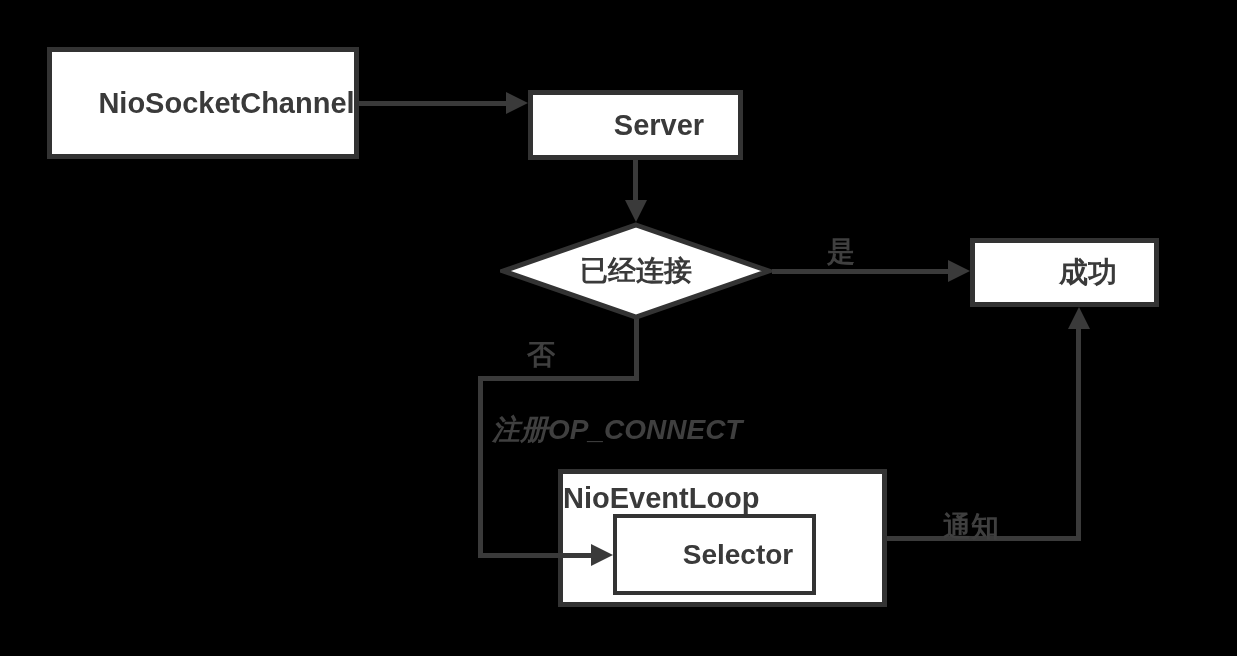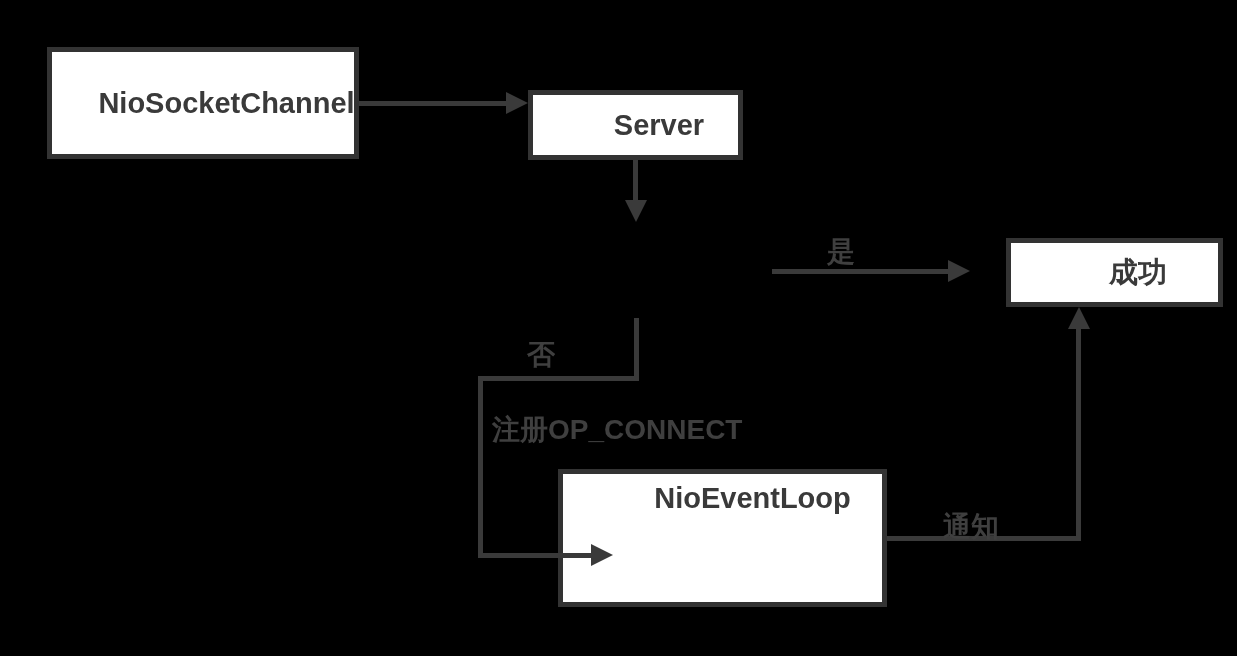--- a/index.html
+++ b/index.html
@@ -58,63 +58,72 @@
   .diamond-wrap { position: absolute; left: 500px; top: 222px; width: 272px; height: 98px; z-index: 2; }
   .diamond-wrap svg { display: block; }
   .diamond-label {
     position: absolute; left: 0; top: 0; width: 100%; height: 100%;
     display: flex; align-items: center; justify-content: center;
     color: var(--node-text); font-weight: bold; font-size: 28px;
   }
   .group-node { display: block; }
   .group-title {
     position: absolute; left: 0; top: 8px; width: 100%;
-    text-align: center; font-weight: bold; font-size: 29px; color: var(--node-text); margin-left: 30px;
+    text-align: left; font-weight: bold; font-size: 29px; color: var(--node-text);
   }
   .over-node { z-index: 5; }
 </style>
 </head>
 <body>
 
 <div class="canvas">
 
   <div class="node" style="left:47px; top:47px; width:312px; height:112px;">
     <span>NioSocketChannel</span>
   </div>
 
   <div class="node" style="left:528px; top:68px; width:215px; height:70px;margin-top:22px;">
     <span>Server</span>
   </div>
 
+  <div class="diamond-wrap">
+    <svg width="272" height="98" viewBox="0 0 272 98">
+      <polygon points="136,3 269,49 136,95 3,49" style="fill:var(--node-fill); stroke:var(--node-border); stroke-width:5;"></polygon>
+    </svg>
+    <div class="diamond-label">已经连接</div>
+  </div>
 
-  <div class="node" style="left:970px; top:238px; width:217px; height:69px;margin-left:36px;">
+  <div class="node" style="left:970px; top:238px; width:189px; height:69px;">
     <span>成功</span>
   </div>
 
   <div class="node group-node" style="left:558px; top:469px; width:329px; height:138px;">
     <div class="group-title">NioEventLoop</div>
   </div>
 
+  <div class="node" style="left:613px; top:514px; width:203px; height:81px; border-width:4px; z-index:4; font-size:28px;">
+    <span>Selector</span>
+  </div>
 
   <div class="line" style="left:359px; top:101px; width:150px; height:5px;"></div>
   <div class="arrow arrow-r" style="left:506px; top:92px;"></div>
 
   <div class="line" style="left:633px; top:136px; width:5px; height:66px;"></div>
   <div class="arrow arrow-d" style="left:625px; top:200px;"></div>
 
   <div class="line" style="left:772px; top:269px; width:177px; height:5px;"></div>
   <div class="arrow arrow-r" style="left:948px; top:260px;"></div>
   <div class="edge-label" style="left:813px; top:233px; width:56px;">是</div>
 
   <div class="line" style="left:634px; top:318px; width:5px; height:63px;"></div>
   <div class="line" style="left:478px; top:376px; width:161px; height:5px;"></div>
   <div class="line" style="left:478px; top:376px; width:5px; height:182px;"></div>
   <div class="line over-node" style="left:478px; top:553px; width:115px; height:5px;"></div>
   <div class="arrow arrow-r over-node" style="left:591px; top:544px;"></div>
   <div class="edge-label" style="left:513px; top:336px; width:56px;">否</div>
-  <div class="edge-label" style="left:492px; top:411px; text-align:left;">注册OP_CONNECT</div>
+  <div class="edge-label" style="left:492px; top:411px; text-align:left;font-style:italic;">注册OP_CONNECT</div>
 
   <div class="line" style="left:887px; top:536px; width:194px; height:5px;"></div>
   <div class="line" style="left:1076px; top:327px; width:5px; height:214px;"></div>
   <div class="arrow arrow-u" style="left:1068px; top:307px;"></div>
   <div class="edge-label" style="left:936px; top:508px; width:70px;">通知</div>
 
 </div>
 
 </body></html>

